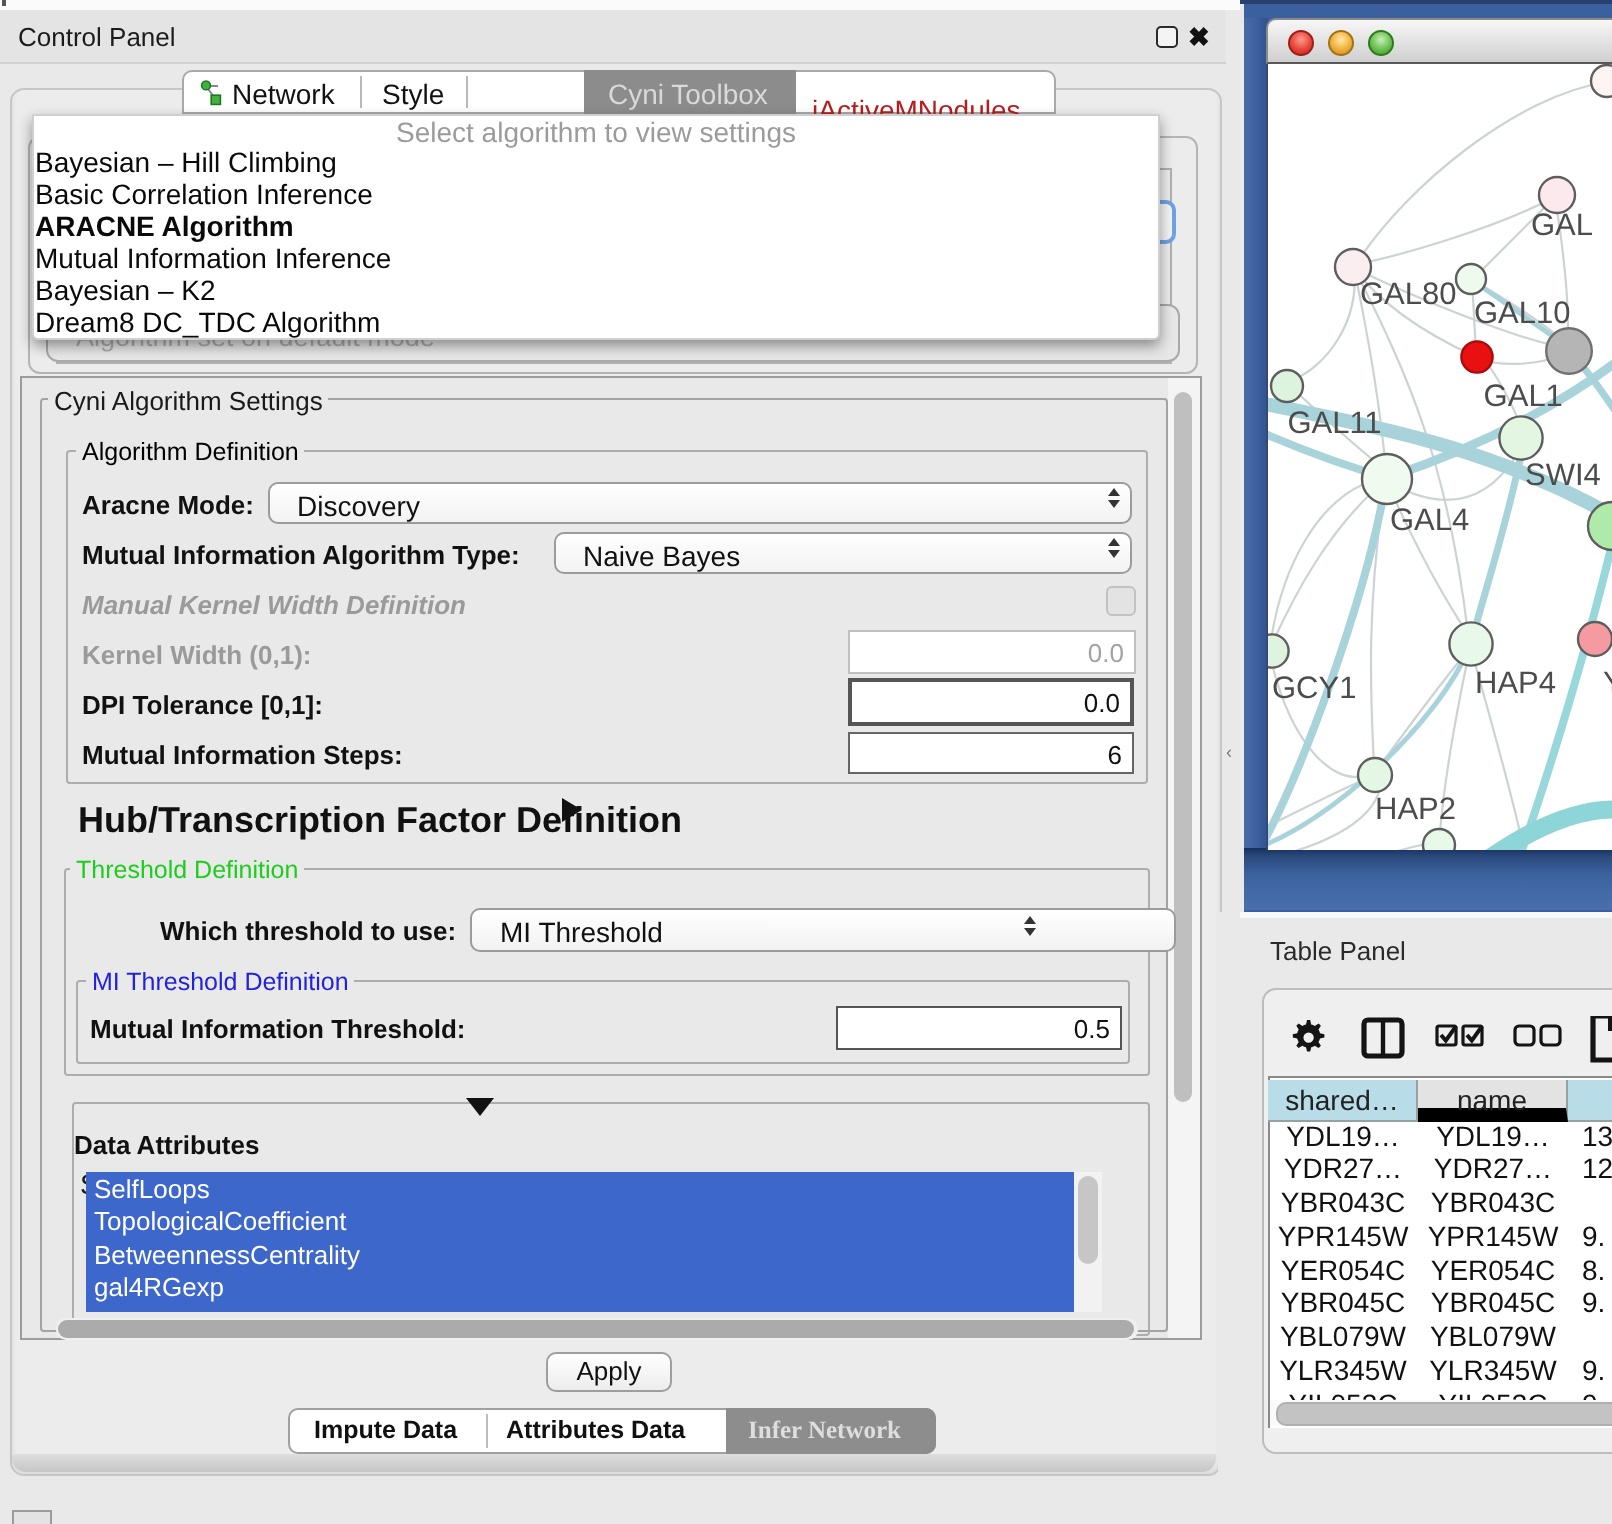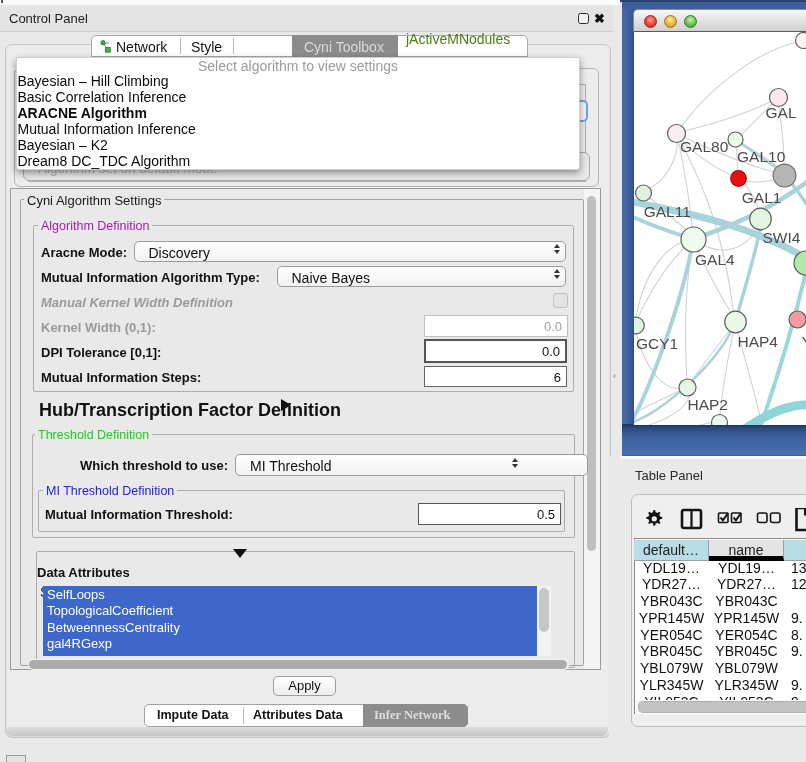--- a/index.html
+++ b/index.html
@@ -42,39 +42,39 @@
   <line x1="3" y1="3" x2="9" y2="3" stroke="#888" stroke-width="1"></line>
   <circle cx="3" cy="2.7" r="2.2" fill="#44b044" stroke="#1c7a1c" stroke-width="0.8"></circle>
   <rect x="5.6" y="7.6" width="4.6" height="4.6" fill="#44b044" stroke="#1c7a1c" stroke-width="0.8"></rect>
 </svg>
 <div class="abs" style="left:116px;top:39px;font-size:14px;color:#111;">Network</div>
 <div class="abs" style="left:180px;top:38px;width:1px;height:16px;background:#b9b9b9;"></div>
 <div class="abs" style="left:191px;top:39px;font-size:14px;color:#111;">Style</div>
 <div class="abs" style="left:233px;top:38px;width:1px;height:16px;background:#b9b9b9;"></div>
 <div class="abs" style="left:246px;top:55px;font-size:18px;color:#a16207;">Select</div>
 <div class="abs" style="left:304px;top:39px;font-size:14px;color:#d9d9d9;">Cyni Toolbox</div>
-<div class="abs" style="left:406px;top:31px;font-size:14px;color:#4d7c0f;">jActiveMNodules</div>
+<div class="abs" style="left:406px;top:47px;font-size:14px;color:#b91c1c;">jActiveMNodules</div>
 
 <div class="abs" style="left:14px;top:68px;width:583px;height:117px;background:#ececec;border:1px solid #b5b5b5;border-radius:6px;"></div>
 <div class="abs" style="left:28px;top:84px;width:556px;height:96px;border:1px solid #b0b0b0;"></div>
 <div class="abs" style="left:380px;top:100px;width:208px;height:22px;background:#f4f4f4;border:2px solid #6fa3df;border-radius:5px;box-sizing:border-box;"></div>
 <div class="abs" style="left:23px;top:152px;width:565px;height:27px;background:#e7e7e7;border:1px solid #a9a9a9;border-radius:6px;overflow:hidden;">
     <span style="position:absolute;left:14px;top:8px;font-size:13.5px;color:rgba(90,90,90,0.4);">Algorithm set on default mode</span>
   </div>
 
 <div class="abs" style="left:10px;top:188px;width:591px;height:482px;background:#e9e9e9;border:1px solid #9c9c9c;box-sizing:border-box;"></div>
 
 <div class="abs" style="left:584px;top:189px;width:16px;height:480px;background:#f4f4f4;"></div>
 <div class="abs" style="left:587px;top:196px;width:9px;height:355px;background:#bfbfbf;border-radius:4.5px;"></div>
 
 <div class="groupbox" style="left:20px;top:199px;width:564px;height:467px;border-color:#a3a3a3;"></div>
 <div class="gcap gtitle" style="left:24px;top:193px;">Cyni Algorithm Settings</div>
 
 <div class="groupbox" style="left:33px;top:225px;width:541px;height:167px;border-color:#adadad;"></div>
-<div class="gcap" style="left:38px;top:219px;font-size:12.5px;color:#a21caf;background:#e9e9e9;">Algorithm Definition</div>
+<div class="gcap" style="left:38px;top:219px;font-size:12.5px;color:#000000;background:#e9e9e9;">Algorithm Definition</div>
 
 <div class="lbl abs" style="left:41px;top:245px;">Aracne Mode:</div>
 <div class="combo" style="left:133.5px;top:241px;width:432.5px;height:21px;">
   <span class="ctext">Discovery</span>
   <div class="arrows" style="left:419px;top:2px;">
       <div class="up"></div>
       <div class="dn"></div>
     </div>
 </div>
 <div class="lbl abs" style="left:41px;top:270px;">Mutual Information Algorithm Type:</div>
@@ -262,21 +262,21 @@
     <path d="M 76.5,9.5 l 2.4,2.8 l 5.2,-7.3" stroke-width="2"></path>
     <path d="M 89.5,9.5 l 2.4,2.8 l 5.2,-7.3" stroke-width="2"></path>
     <rect x="113.5" y="5" width="9.5" height="9.5" rx="2"></rect>
     <rect x="126.5" y="5" width="9.5" height="9.5" rx="2"></rect>
   </g>
   <path d="M 152.5,0 l 9,0 l 6,6 l 0,16 l -15,0 z" fill="none" stroke="#141414" stroke-width="2.6"></path>
   <path d="M 161,0.5 l 0,6 l 6.5,0" fill="none" stroke="#141414" stroke-width="2"></path>
 </svg>
 
 <div class="abs" style="left:634px;top:538px;width:172px;height:175px;background:#fff;border-left:1px solid #8a8a8a;border-top:1px solid #8a8a8a;"></div>
-<div class="abs" style="left:634px;top:539.5px;width:75px;height:21.5px;background:#b9dde8;border-right:1px solid #98a0a2;border-bottom:1px solid #98a0a2;box-sizing:border-box;text-align:center;font-size:14px;color:#222;line-height:21px;">default…</div>
-<div class="abs" style="left:709px;top:539.5px;width:75px;height:21.5px;background:#e3e3e3;border-right:1px solid #98a0a2;border-bottom:5px solid #000000;box-sizing:border-box;text-align:center;font-size:14px;color:#222;line-height:21px;">name</div>
+<div class="abs" style="left:634px;top:539.5px;width:75px;height:21.5px;background:#b9dde8;border-right:1px solid #98a0a2;border-bottom:1px solid #98a0a2;box-sizing:border-box;text-align:center;font-size:14px;color:#222;line-height:21px;">shared…</div>
+<div class="abs" style="left:709px;top:539.5px;width:75px;height:21.5px;background:#e3e3e3;border-right:1px solid #98a0a2;border-bottom:7px solid #000000;box-sizing:border-box;text-align:center;font-size:14px;color:#222;line-height:21px;">name</div>
 <div class="abs" style="left:784px;top:539.5px;width:22px;height:21.5px;background:#b9dde8;border-bottom:1px solid #98a0a2;box-sizing:border-box;"></div>
 <div class="abs" style="left:634px;top:559.5px;width:75px;text-align:center;font-size:14px;color:#111;line-height:16.75px;">YDL19…<br>YDR27…<br>YBR043C<br>YPR145W<br>YER054C<br>YBR045C<br>YBL079W<br>YLR345W<br>YIL053C</div>
 <div class="abs" style="left:709px;top:559.5px;width:75px;text-align:center;font-size:14px;color:#111;line-height:16.75px;">YDL19…<br>YDR27…<br>YBR043C<br>YPR145W<br>YER054C<br>YBR045C<br>YBL079W<br>YLR345W<br>YIL053C</div>
 <div class="abs" style="left:791px;top:559.5px;width:20px;font-size:14px;color:#111;line-height:16.75px;">13<br>12<br>&nbsp;<br>9.<br>8.<br>9.<br>&nbsp;<br>9.<br>9.</div>
 
 <div class="abs" style="left:635px;top:699.5px;width:171px;height:13.5px;background:#fafafa;"></div>
 <div class="abs" style="left:638px;top:701px;width:168px;height:9.5px;background:#c3c3c3;border:1px solid #b0b0b0;border-radius:5px 0 0 5px;border-right:none;"></div>
 
 </body></html>

